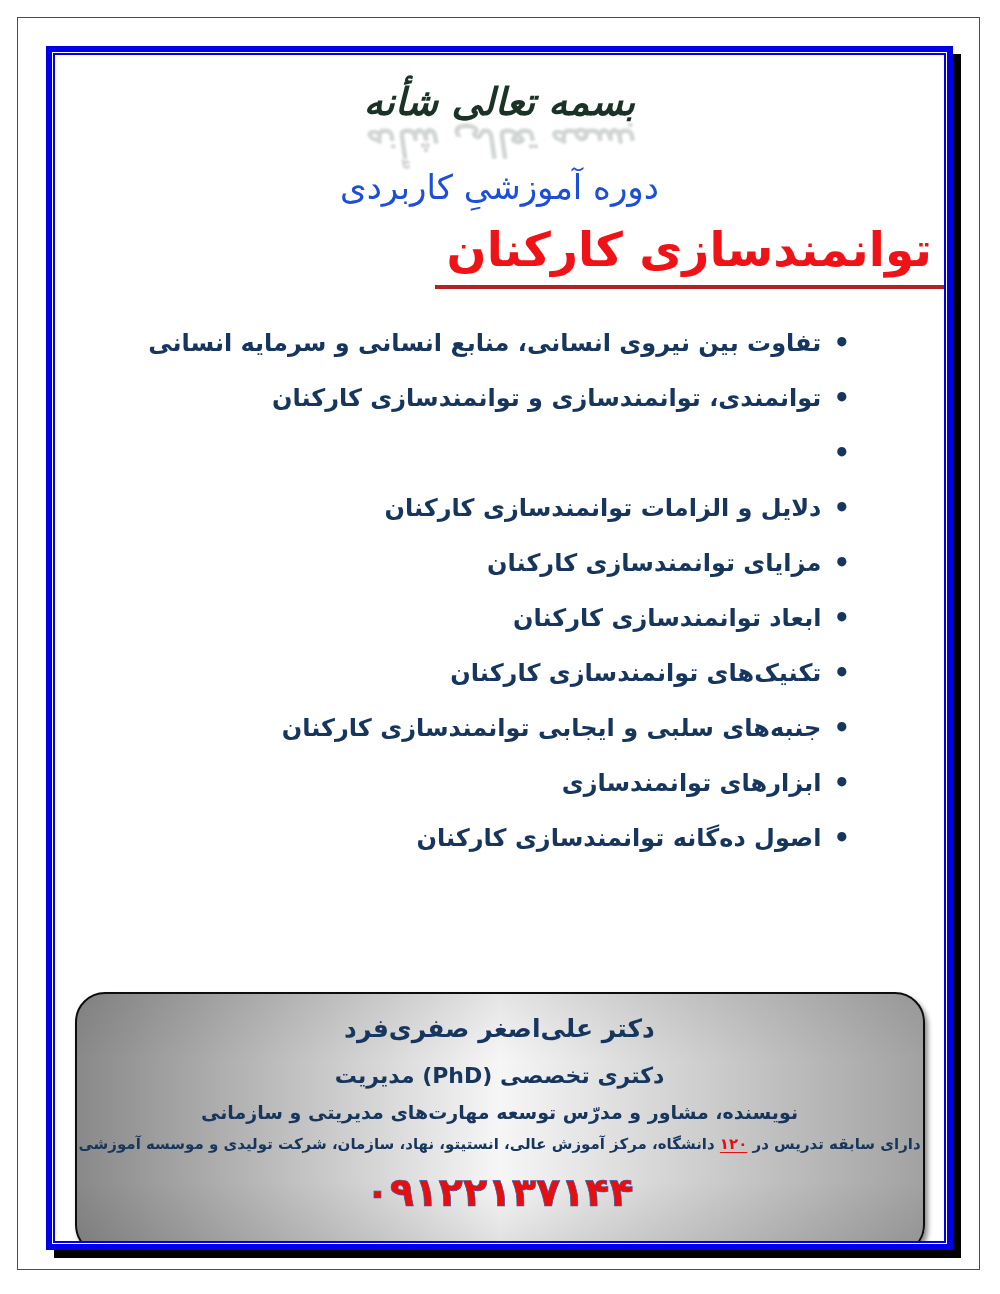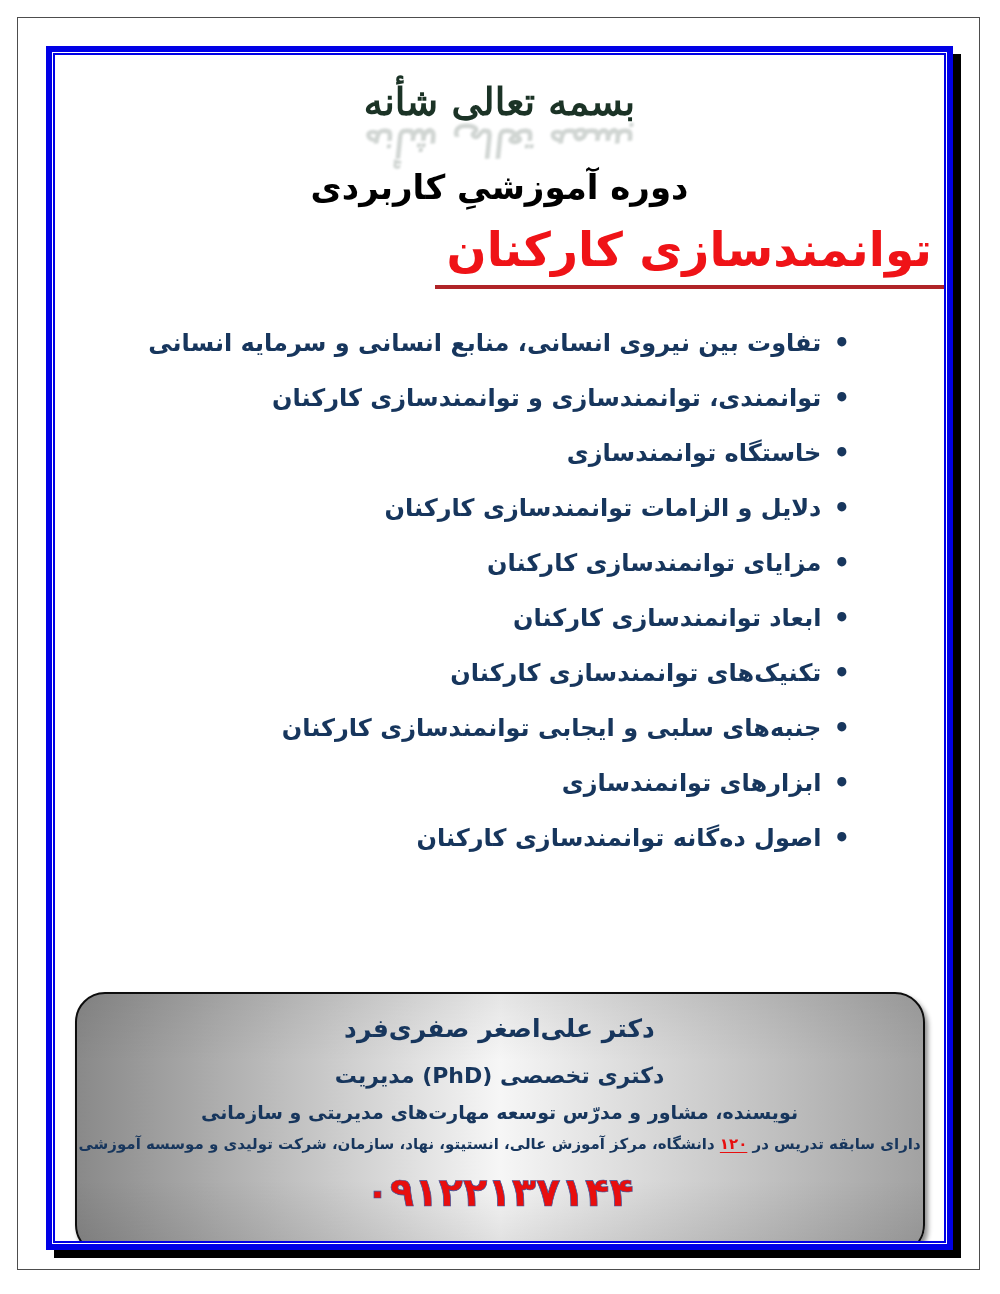--- a/index.html
+++ b/index.html
@@ -29,37 +29,37 @@
     border: 2px solid #0000e6;
     overflow: hidden;
   }
 
   .content { position: relative; width: 100%; height: 100%; direction: rtl; }
 
   
   .bismillah-wrap { text-align: center; margin-top: 28px; line-height: 1; }
   .bismillah {
     font-family: "DejaVu Serif", serif;
-    font-weight: bold;
+    font-style: italic; font-weight: bold;
     font-size: 38px; color: #1b3326;
     letter-spacing: -1px;
     display: block;
   }
   .bismillah.reflect {
     transform: scaleY(-1) skewX(6deg);
     opacity: 0.20;
     filter: blur(1px);
     margin-top: -6px;
     height: 46px;
   }
 
   .subtitle {
     text-align: center;
-    font-size: 34px; font-weight: bold;
-    color: #000000;
+    font-size: 34px; font-weight: normal;
+    color: #1d4ed8;
     margin-top: 6px;
   }
 
   .title-row { text-align: right; margin-top: 16px; }
   .title {
     display: inline-block;
     font-size: 47px; font-weight: bold;
     color: #ef1317;
     padding: 0 12px 8px 12px;
     border-bottom: 4px solid #b02427;
@@ -143,21 +143,20 @@
           <div class="topic-item">
             <span class="topic-dot">•</span>
             <span>تفاوت بین نیروی انسانی، منابع انسانی و سرمایه انسانی</span>
           </div>
           <div class="topic-item">
             <span class="topic-dot">•</span>
             <span>توانمندی، توانمندسازی و توانمندسازی کارکنان</span>
           </div>
           <div class="topic-item">
             <span class="topic-dot">•</span>
-            <span>خاستگاه توانمندسازی</span>
           </div>
           <div class="topic-item">
             <span class="topic-dot">•</span>
             <span>دلایل و الزامات توانمندسازی کارکنان</span>
           </div>
           <div class="topic-item">
             <span class="topic-dot">•</span>
             <span>مزایای توانمندسازی کارکنان</span>
           </div>
           <div class="topic-item">

